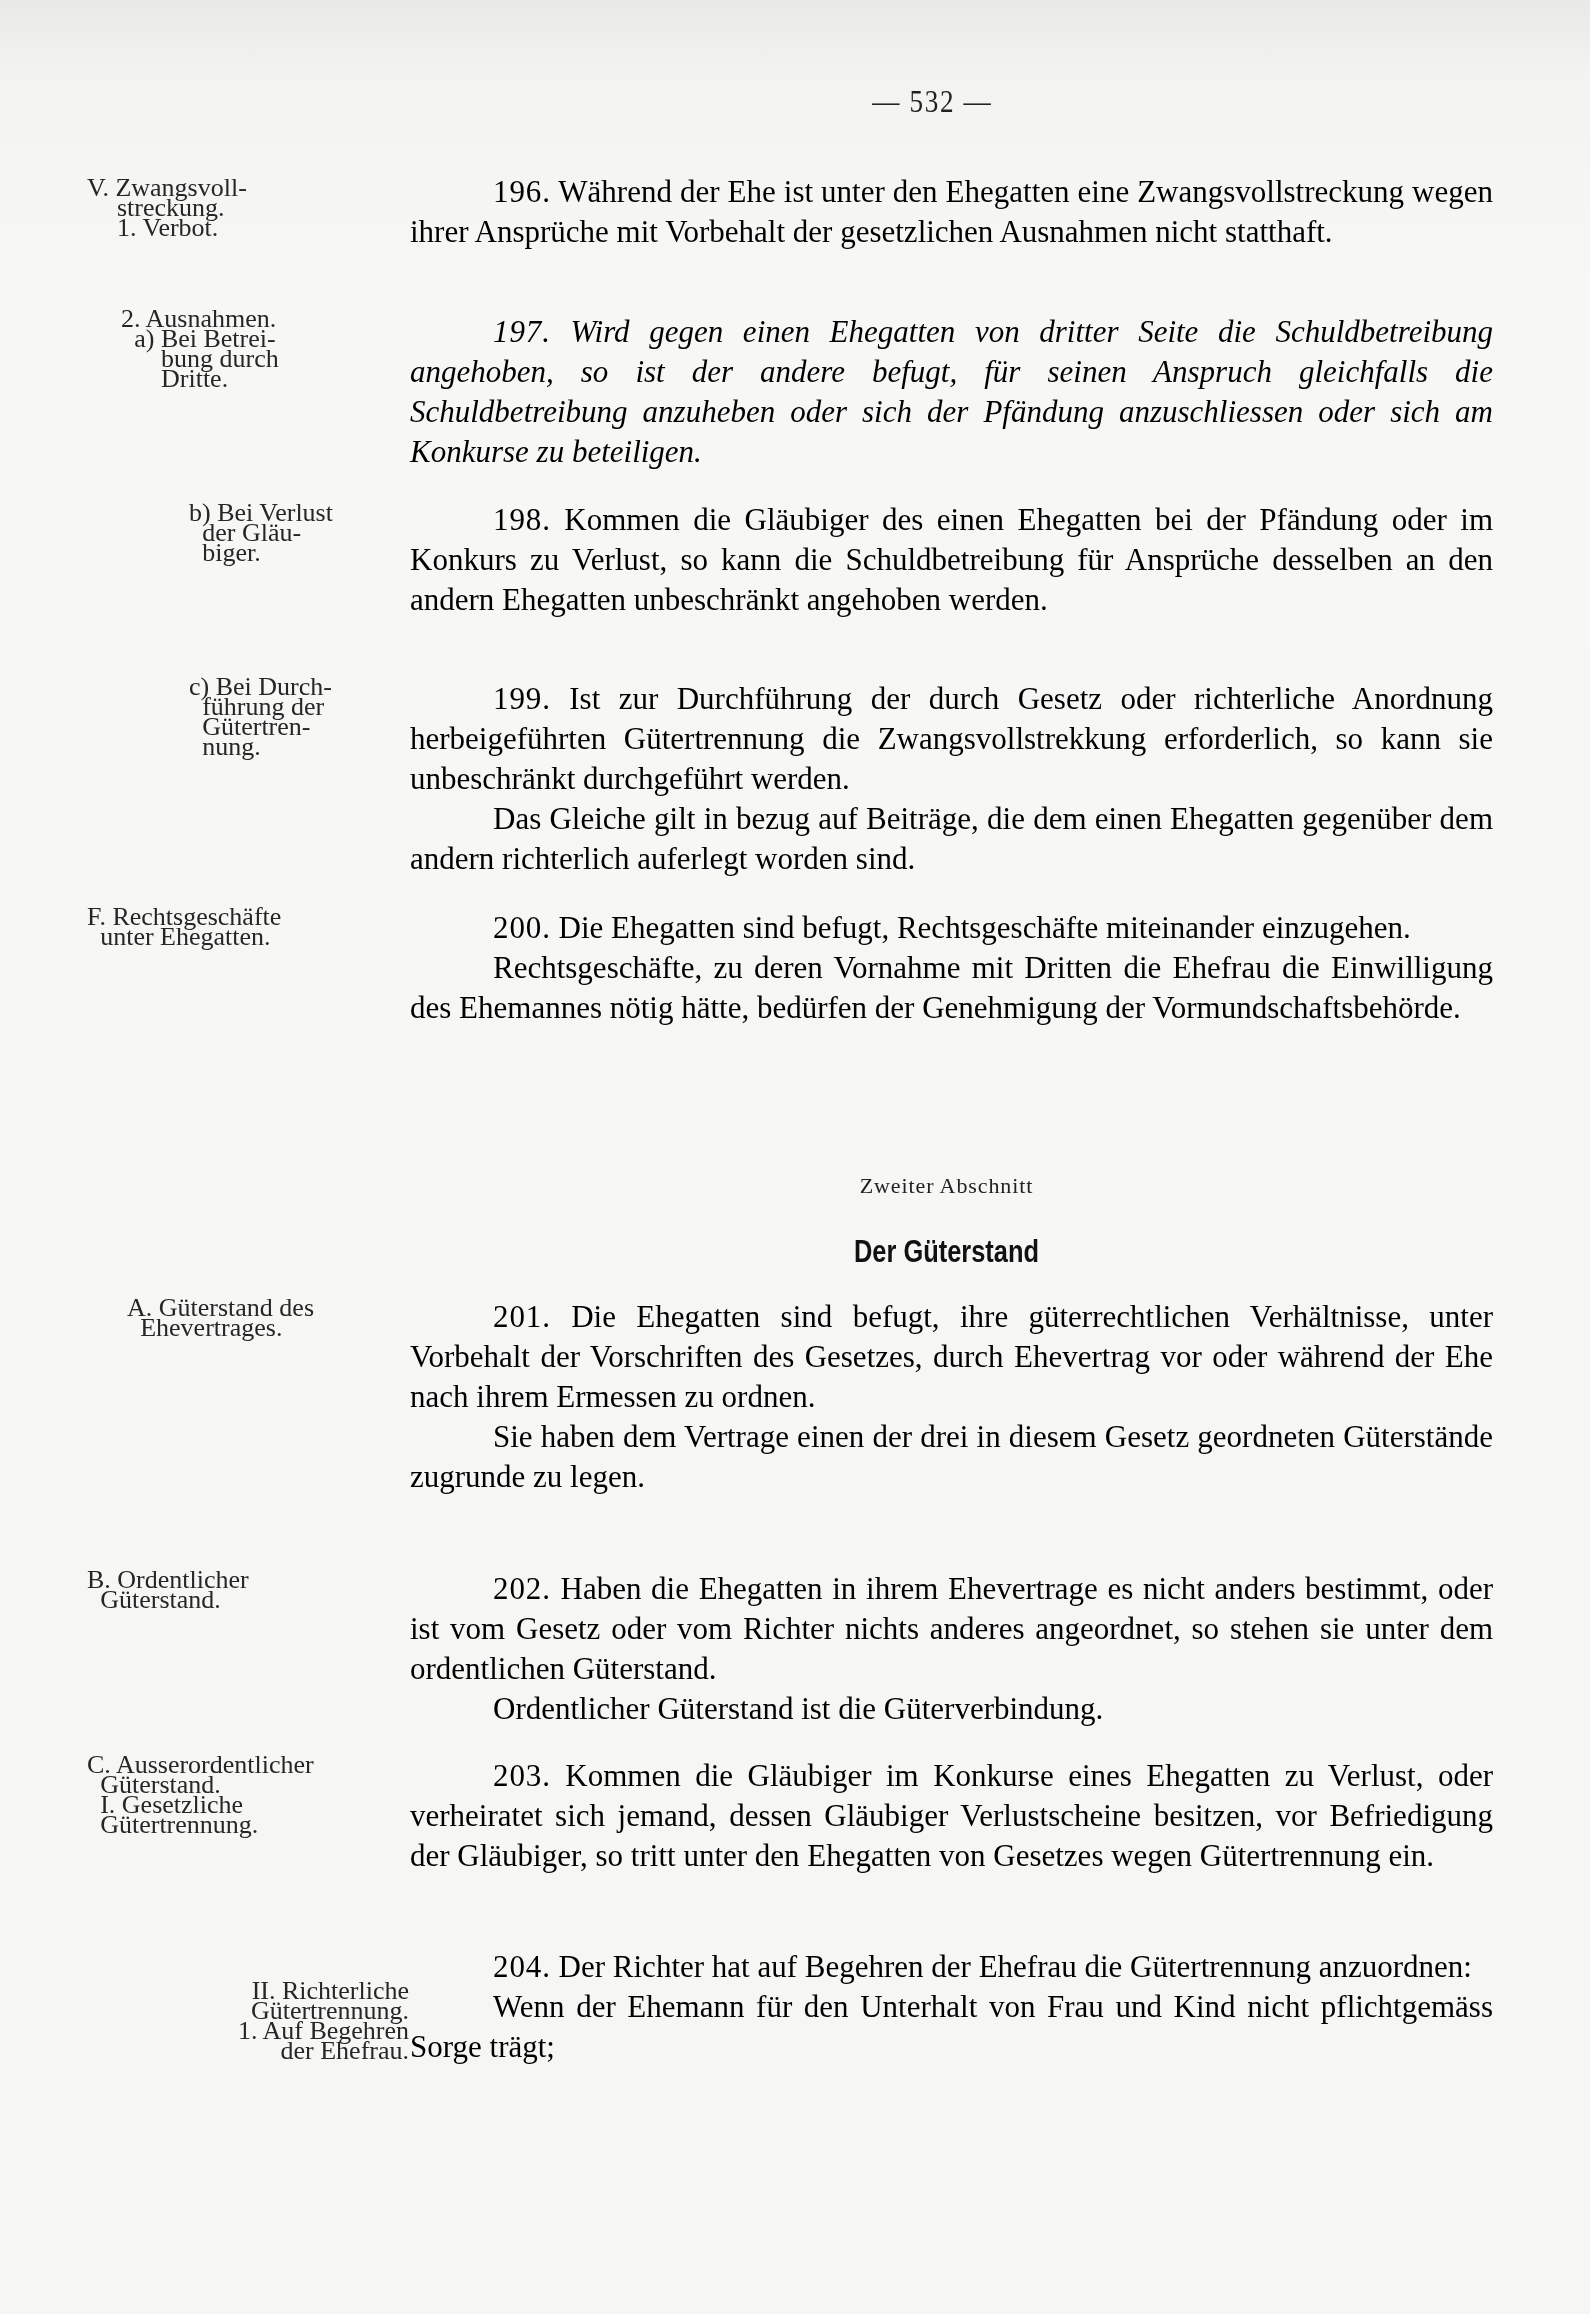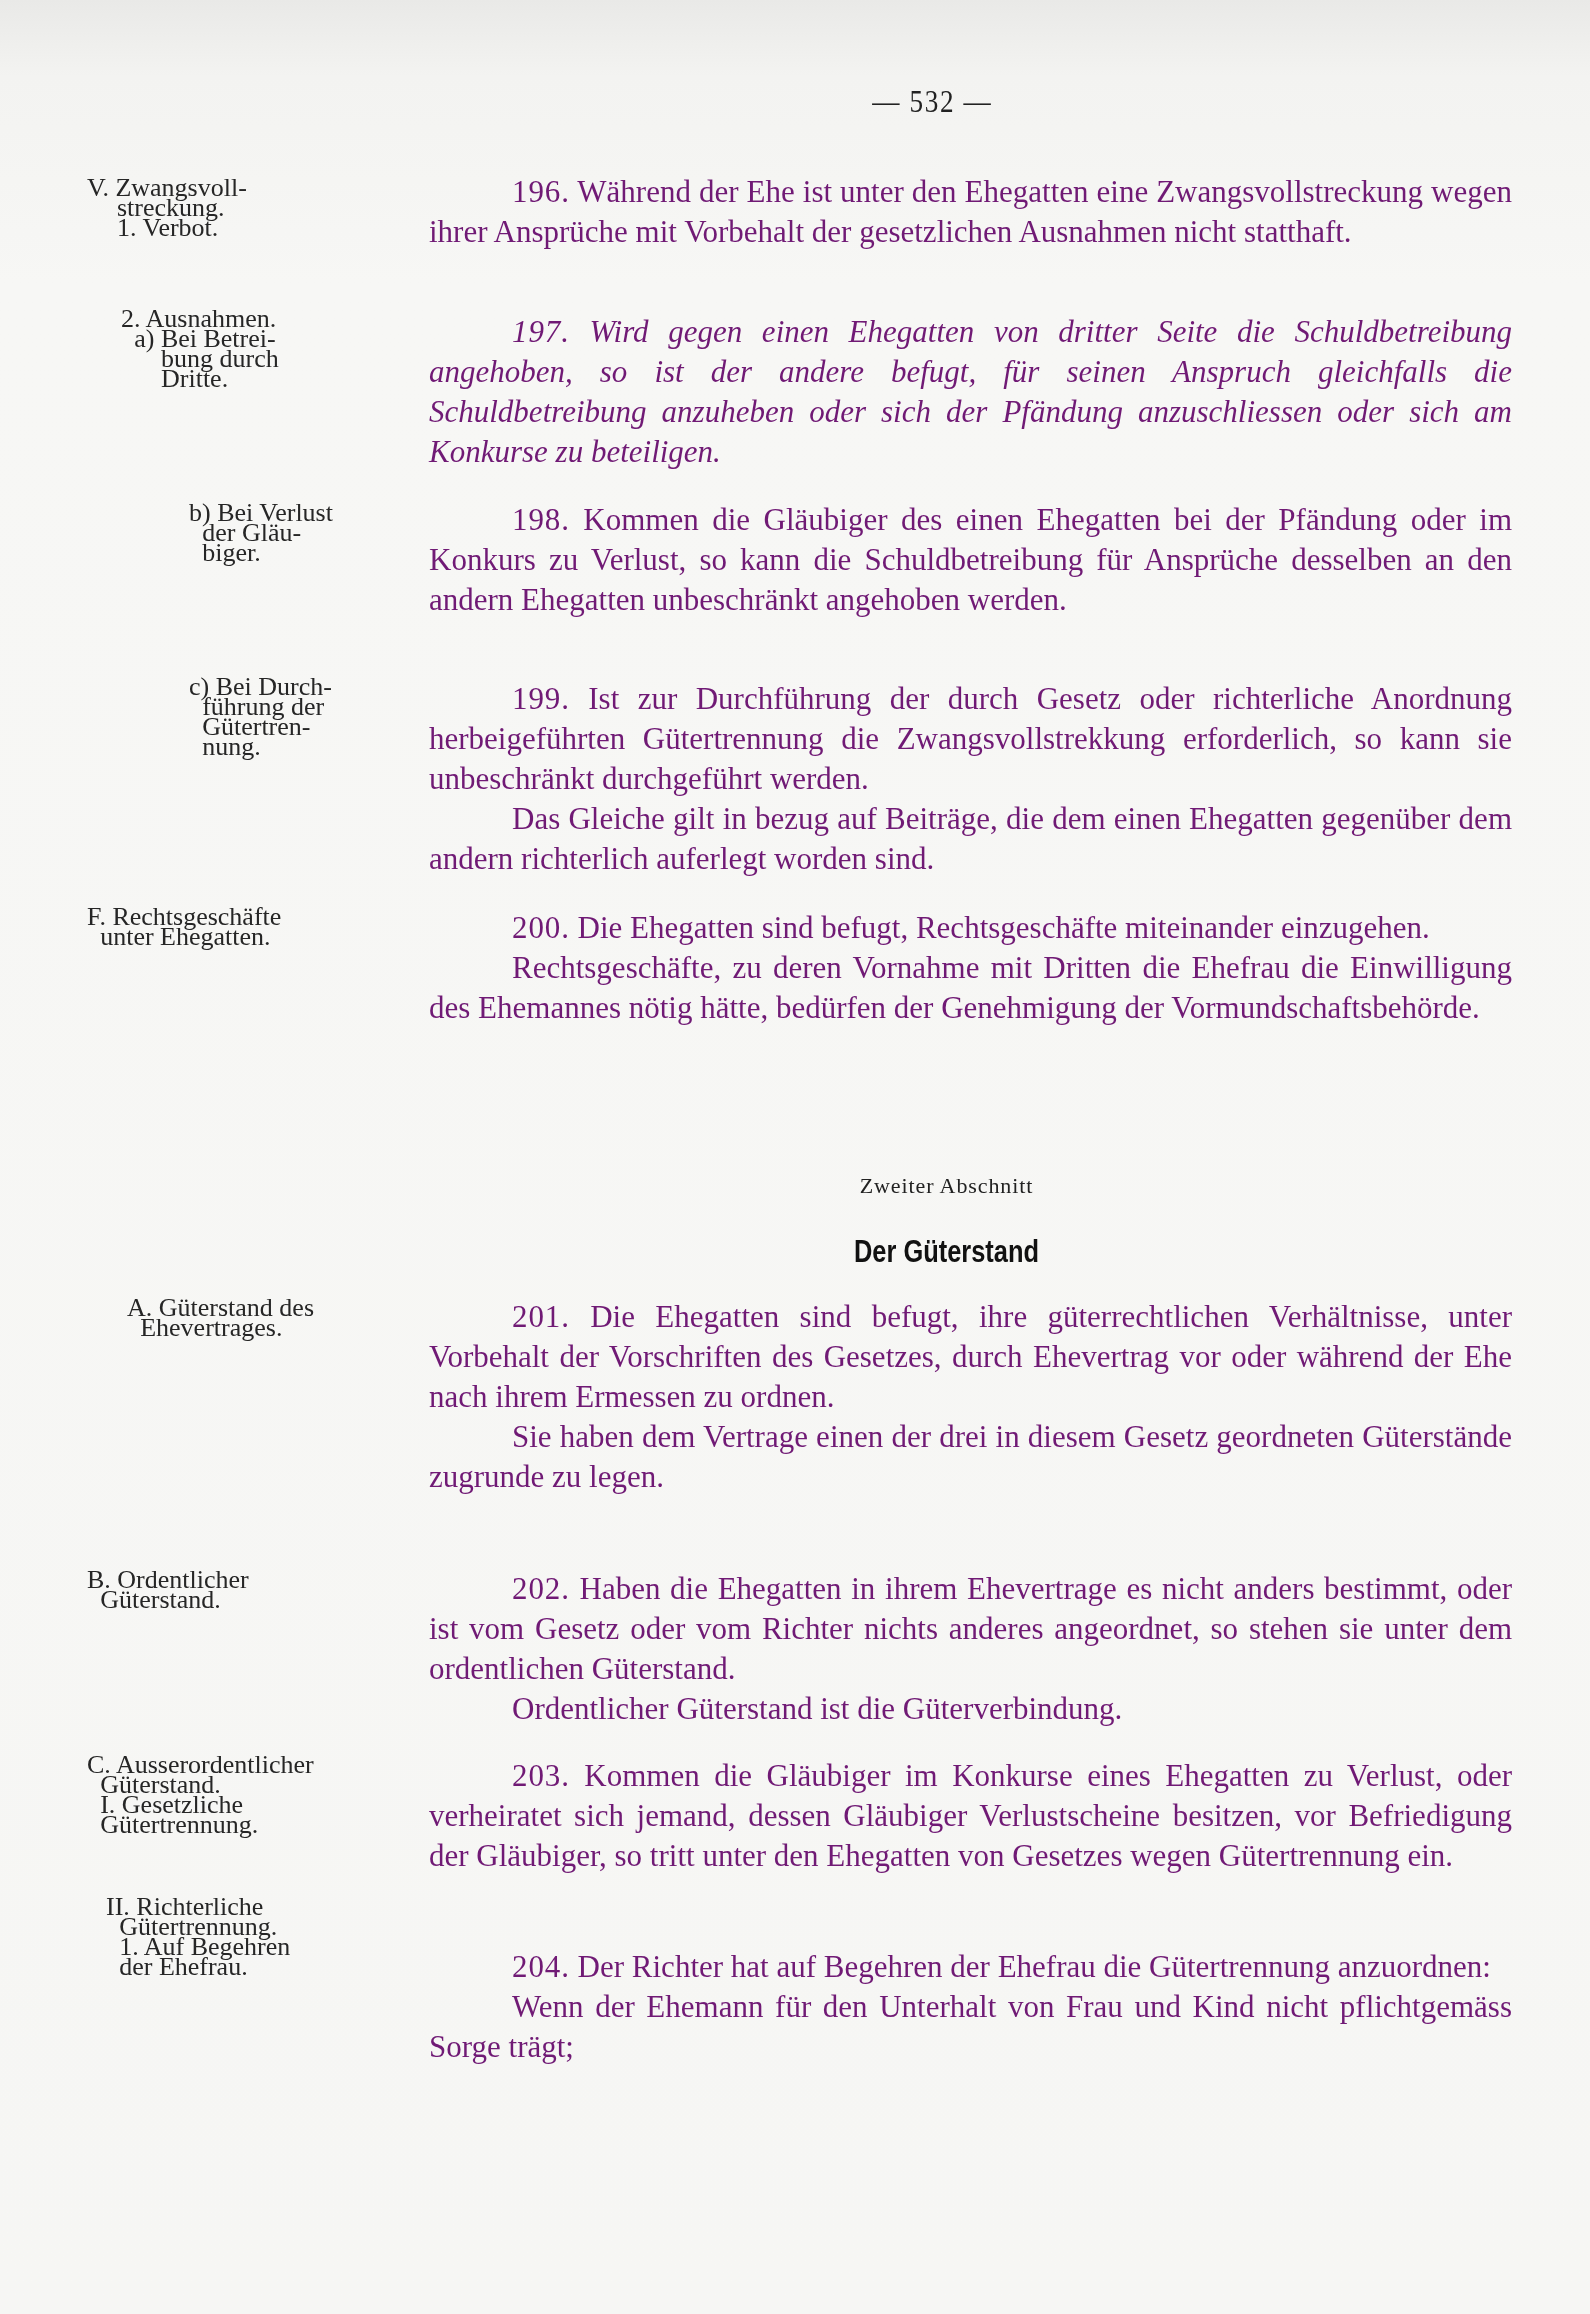--- a/index.html
+++ b/index.html
@@ -23,26 +23,26 @@
     padding-left: 322px;
     box-sizing: border-box;
     text-align: center;
     font-size: 32px;
     letter-spacing: 1.9px;
     color: #222;
     transform: scaleX(0.85);
   }
   .main {
     position: absolute;
-    left: 429px;
+    left: 410px;
     width: 1083px;
     font-size: 31px;
     line-height: 40px;
     text-align: justify;
-    color: #701a75;
+    color: #000000;
   }
   .main p { margin: 0; text-indent: 83px; }
   .main p .num { letter-spacing: 0.9px; }
   .margin {
     position: absolute;
     width: 303px;
     font-size: 26px;
     line-height: 20px;
     color: #262626;
   }
@@ -114,21 +114,21 @@
   <span class="line" style="padding-left:13.2px">Güterstand.</span>
 </div>
 
 <div class="margin" style="left:87px; top:1755px;">
   <span class="line">C. Ausserordentlicher</span>
   <span class="line" style="padding-left:13.2px">Güterstand.</span>
   <span class="line" style="padding-left:13.2px">I. Gesetzliche</span>
   <span class="line" style="padding-left:13.2px">Gütertrennung.</span>
 </div>
 
-<div class="margin" style="left:106px; top:1897px;">
+<div class="margin" style="left:106px; top:1981px;text-align:right;">
   <span class="line">II. Richterliche</span>
   <span class="line" style="padding-left:13.2px">Gütertrennung.</span>
   <span class="line" style="padding-left:13.2px">1. Auf Begehren</span>
   <span class="line" style="padding-left:13.2px">der Ehefrau.</span>
 </div>
 
 <div class="main" style="top:172px;">
   <p><span class="num">196.</span> <span>Während der Ehe ist unter den Ehegatten eine Zwangsvollstreckung wegen ihrer Ansprüche mit Vorbehalt der gesetzlichen Ausnahmen nicht statthaft.</span></p>
 </div>
 

